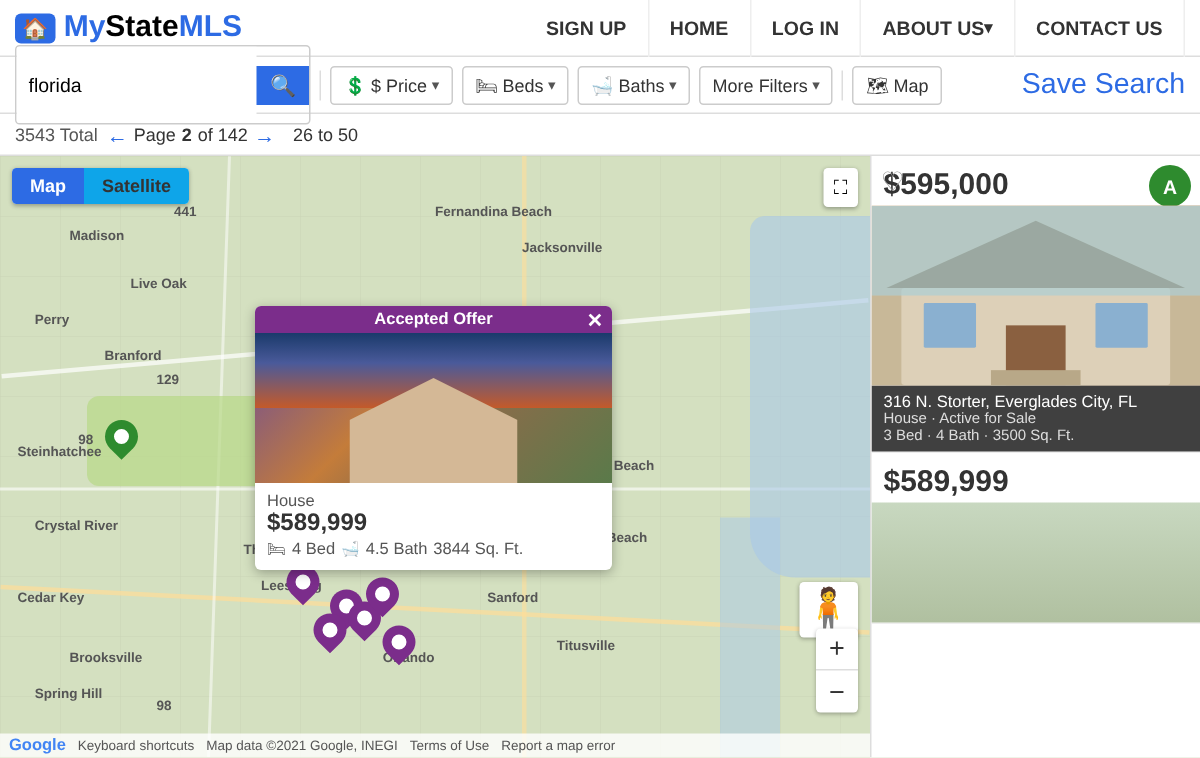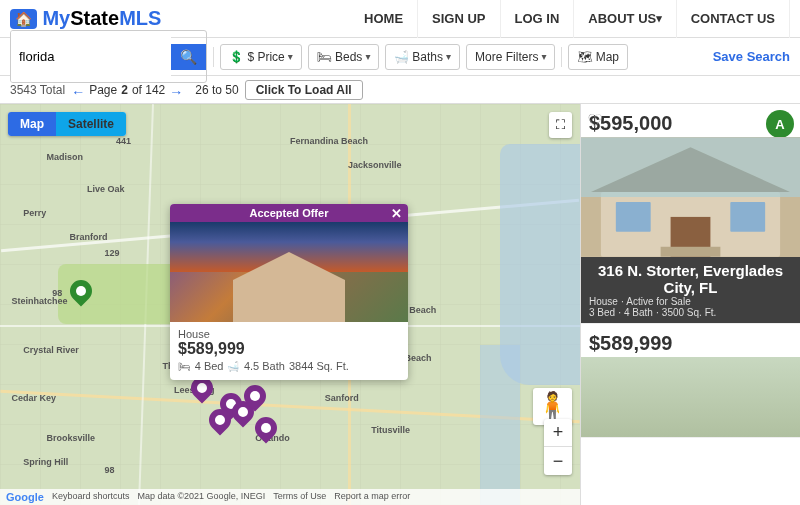--- a/index.html
+++ b/index.html
@@ -97,22 +97,22 @@
       cursor: pointer;
       font-size: 12px;
       color: #333;
       height: 26px;
     }
     .filter-btn .arrow { font-size: 10px; color: #555; }
     .filter-sep { width: 1px; background: #ddd; height: 20px; }
     .save-search-btn {
       margin-left: auto;
       color: #2d6be4;
-      font-size: 13px;
-      font-weight: 700;
+      font-size: 19px;
+      font-weight: 400;
       cursor: pointer;
       background: none;
       border: none;
     }
 
     
     .pagination-bar {
       display: flex;
       align-items: center;
       padding: 4px 10px;
@@ -333,21 +333,21 @@
       position: absolute;
       bottom: 0;
       left: 0;
       right: 0;
       background: rgba(255,255,255,0.8);
       font-size: 9px;
       color: #555;
       padding: 2px 6px;
       display: flex;
       gap: 8px;
-      align-items: flex-start;
+      align-items: center;
     }
     .google-logo {
       font-size: 11px;
       font-weight: bold;
       color: #4285F4;
     }
 
     
     .listings-panel {
       width: 220px;
@@ -364,24 +364,23 @@
       height: 120px;
       background: linear-gradient(135deg, #e8d4c0 0%, #c8b89a 50%, #a89070 100%);
       position: relative;
     }
     .listing-info-bar {
       background: rgba(0,0,0,0.75);
       color: #fff;
       padding: 5px 8px;
     }
     .listing-address {
-      font-size: 15px;
+      font-size: 11px;
       color: #fff;
-      font-weight: 700;
-      text-align: center;
+      font-weight: 400;
     }
     .listing-type {
       font-size: 10px;
       color: #ddd;
     }
     .listing-specs {
       font-size: 10px;
       color: #ddd;
     }
     .listing-price {
@@ -422,22 +421,22 @@
 <body>
 
 <div class="header">
   <div class="logo">
     <span class="logo-icon">🏠</span>
     <span class="logo-my">My</span>
       <span class="logo-state">State</span>
       <span class="logo-mls">MLS</span>
   </div>
   <nav class="nav">
+    <a class="nav-item">SIGN UP</a>
     <a class="nav-item">HOME</a>
-    <a class="nav-item">SIGN UP</a>
     <a class="nav-item">LOG IN</a>
     <a class="nav-item has-arrow">ABOUT US</a>
     <a class="nav-item">CONTACT US</a>
   </nav>
 </div>
 
 <div class="search-bar">
   <div class="search-input-wrap">
     <input class="search-input" type="text" value="florida" style="">
     <button class="search-btn">🔍</button>
@@ -473,21 +472,20 @@
 <div class="pagination-bar">
   <span class="total">3543 Total</span>
   <div class="page-nav">
     <span class="page-arrow">←</span>
     <span>Page</span>
     <span class="page-num">2</span>
     <span>of 142</span>
     <span class="page-arrow">→</span>
   </div>
   <span class="page-range">26 to 50</span>
-  <button class="load-btn">Click To Load All</button>
 </div>
 
 <div class="main-content">
 
   <div class="map-area">
     <div class="map-tiles">
 
       <div class="road-h1"></div>
       <div class="road-h2"></div>
       <div class="road-h3"></div>

